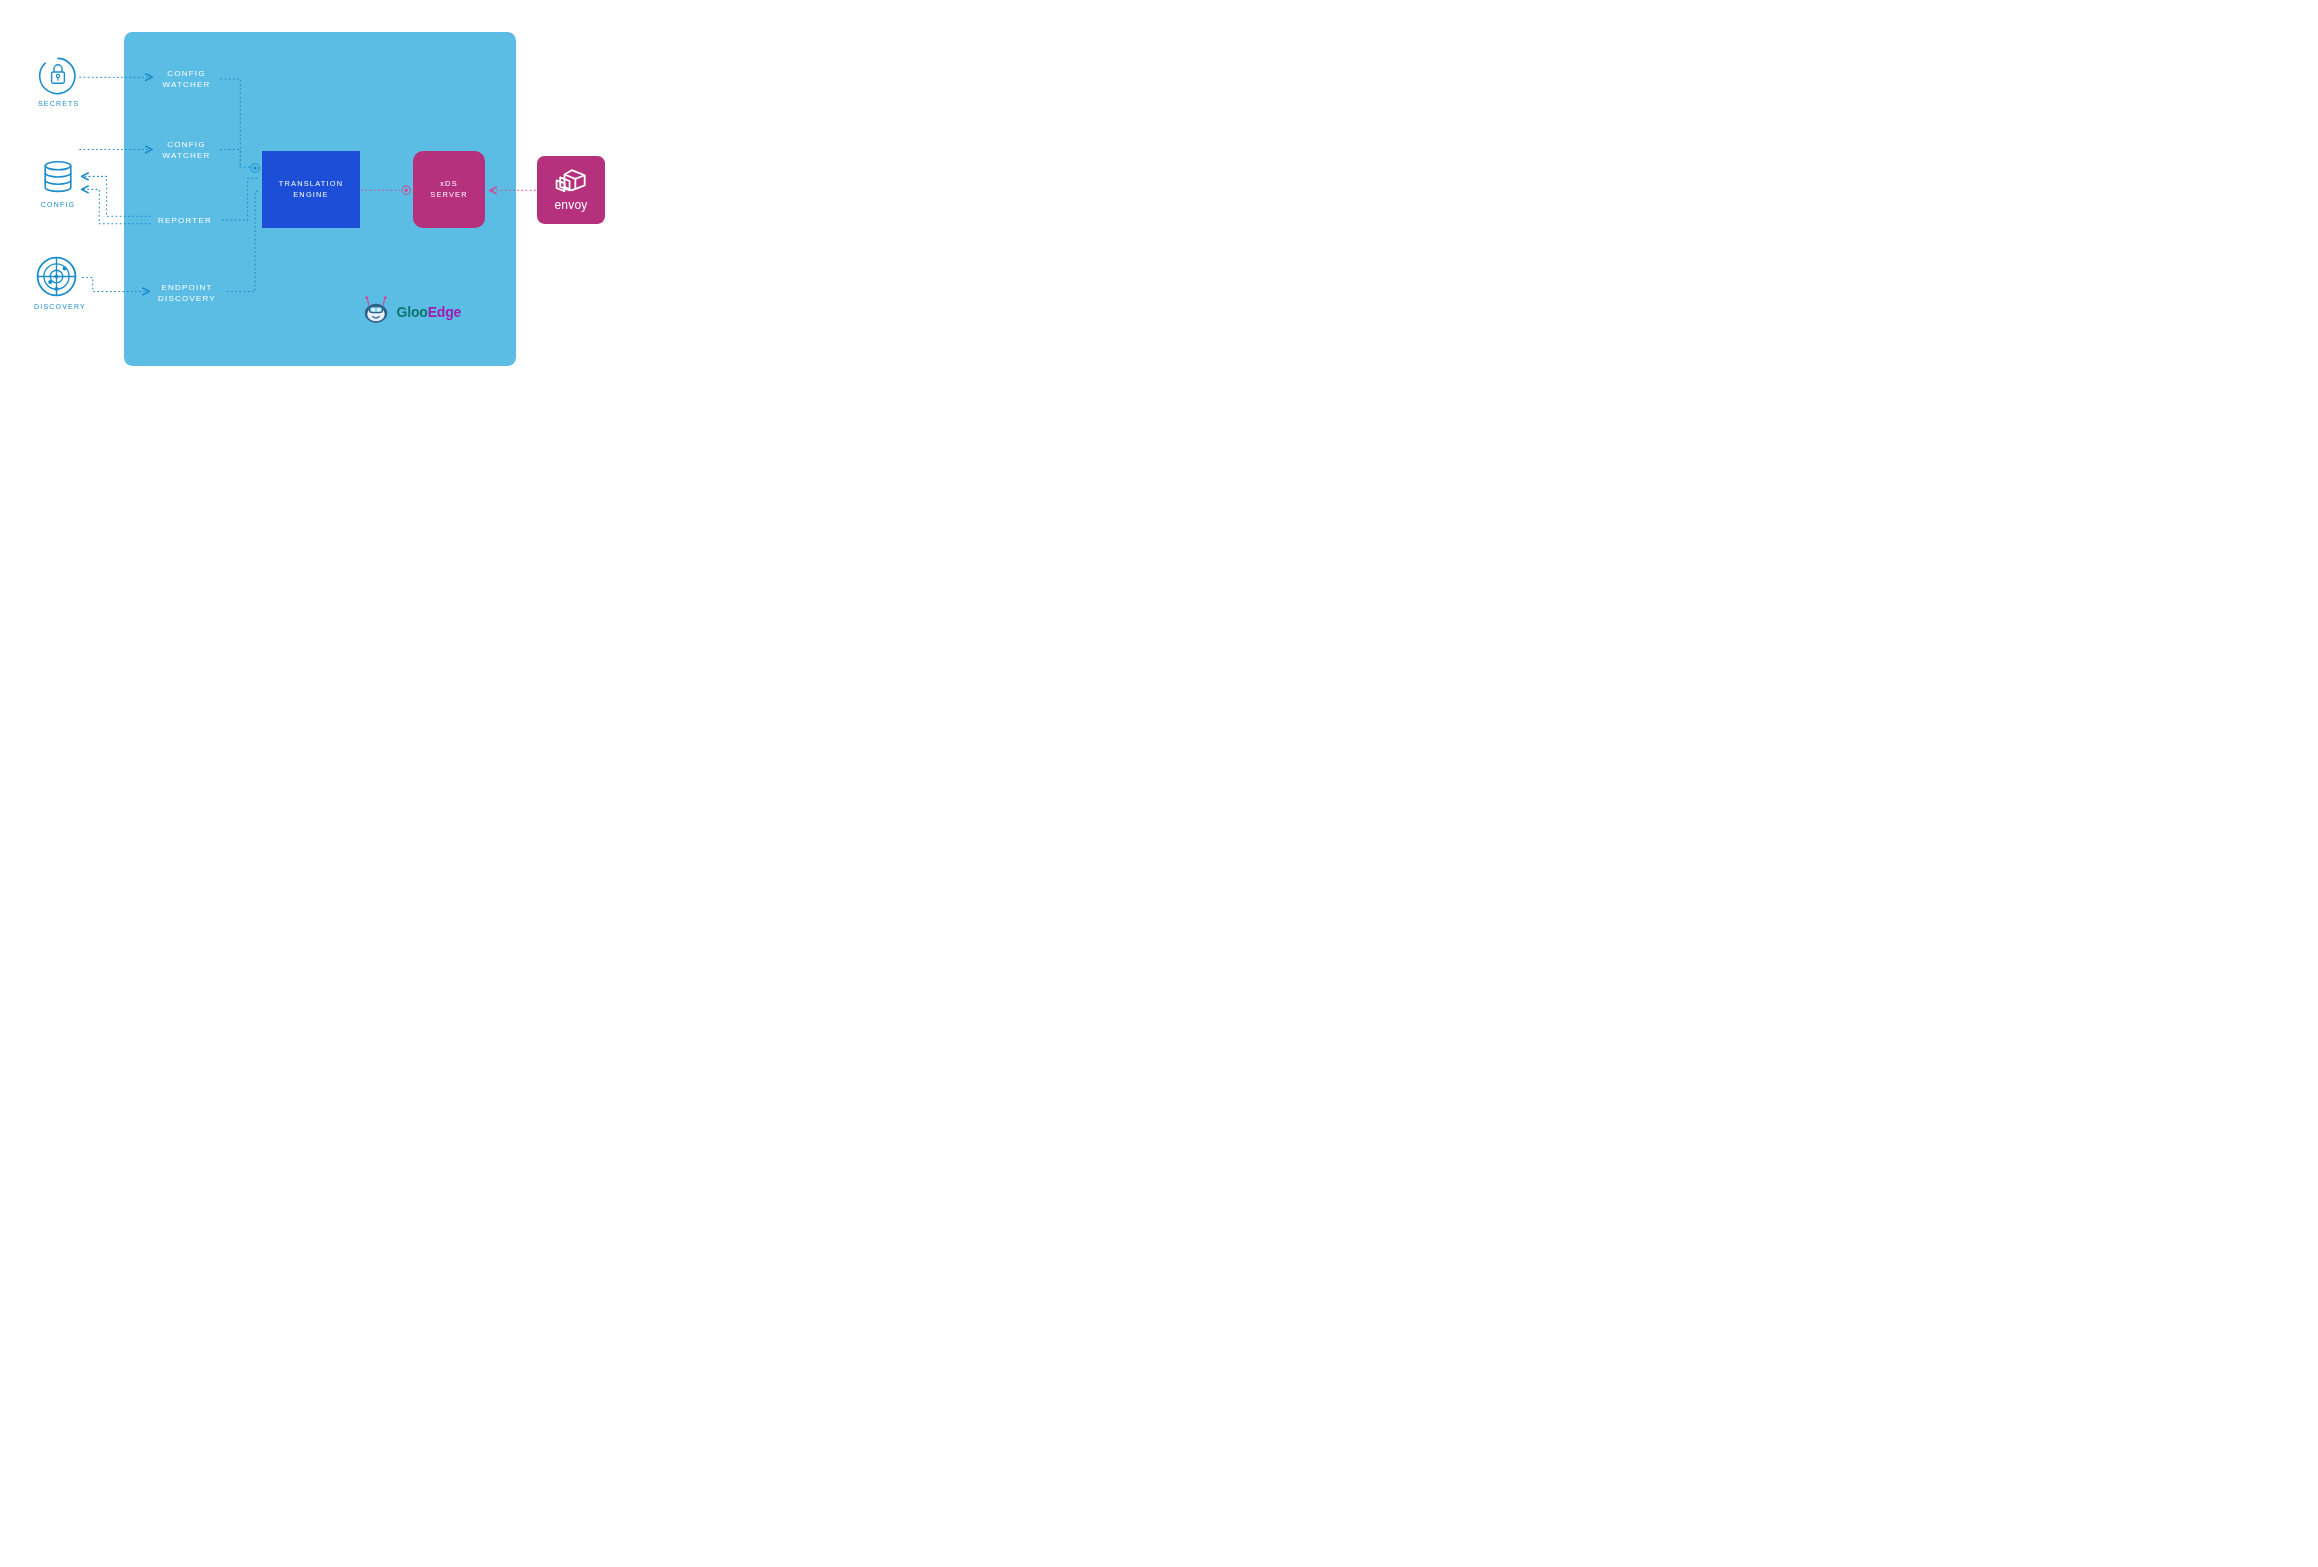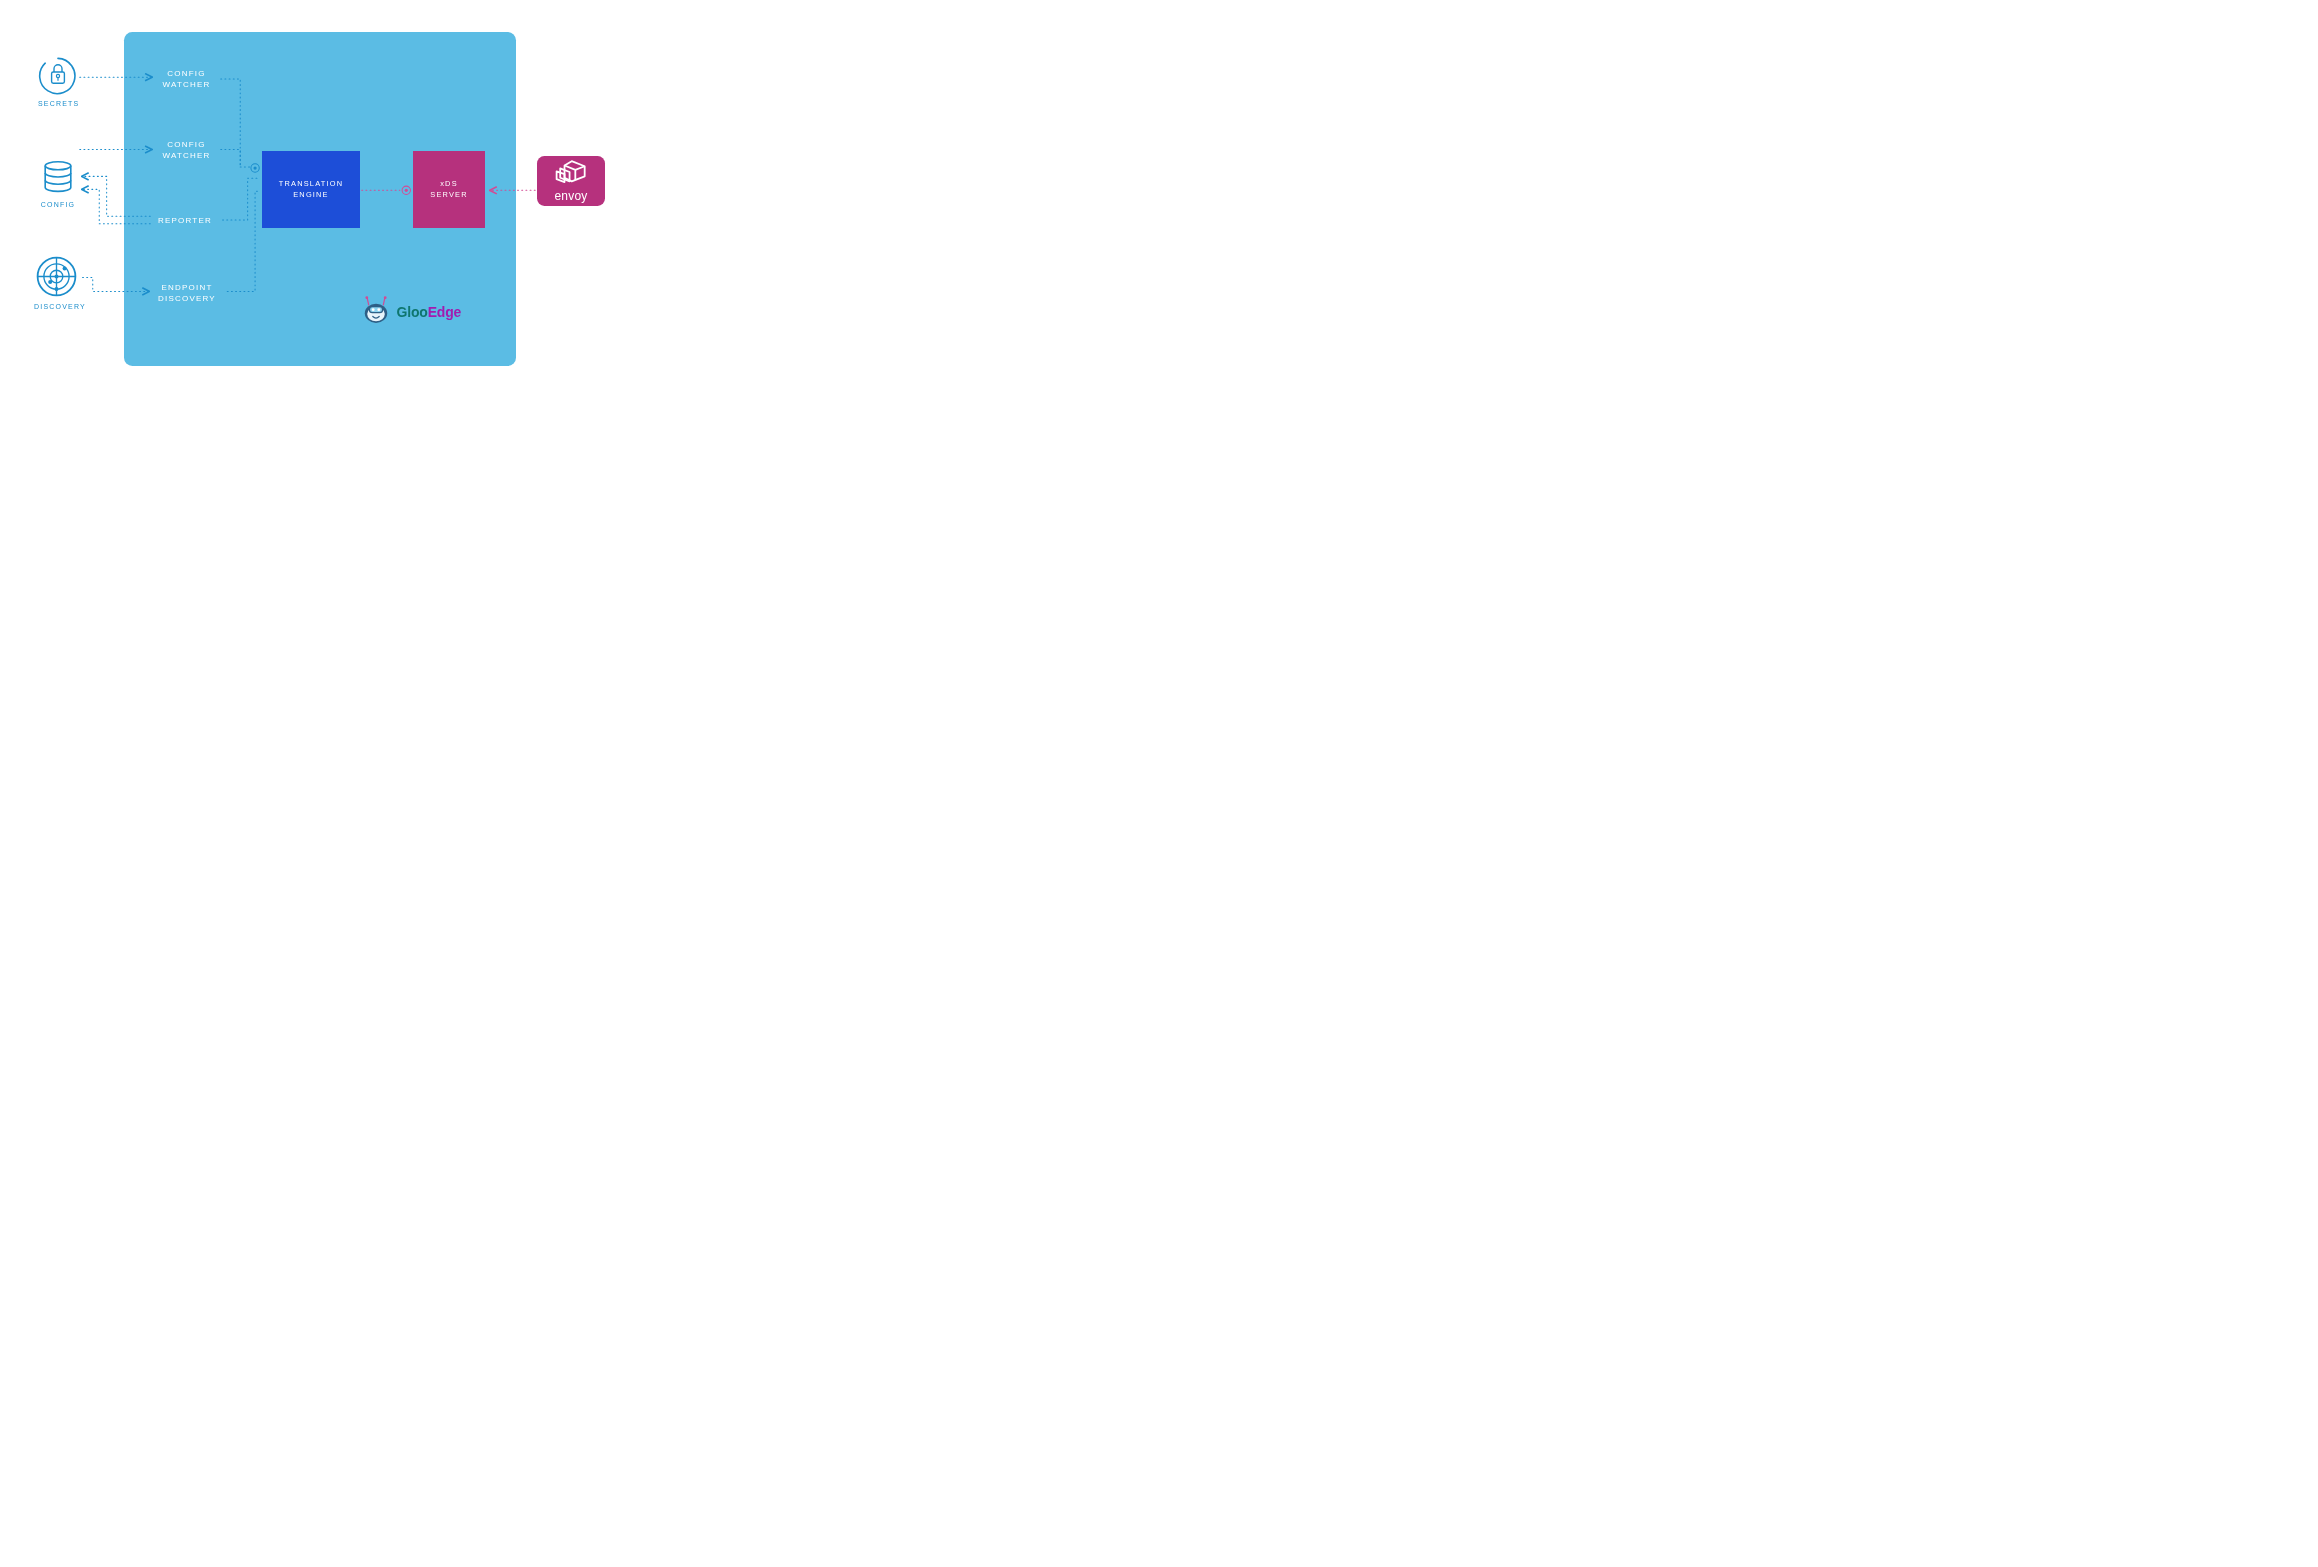--- a/index.html
+++ b/index.html
@@ -186,28 +186,28 @@
     <span>DISCOVERY</span>
   </div>
 
   <div class="trans-box" style="left:262px; top:151px; width:98px; height:77px;">
     <div>
       <span>TRANSLATION</span><br>
       <span>ENGINE</span>
     </div>
   </div>
 
-  <div class="xds-box" style="left:413px; top:151px; width:72px; height:77px;">
+  <div class="xds-box" style="left:413px; top:151px; width:72px; height:77px;border-radius:10px;">
     <div>
       <span>xDS</span><br>
       <span>SERVER</span>
     </div>
   </div>
 
-  <div class="envoy-box" style="left:537px; top:156px; width:68px; height:50px;">
+  <div class="envoy-box" style="left:537px; top:156px; width:68px; height:68px;">
     <div>
       <svg width="36" height="26" viewBox="0 0 100 72">
         <g fill="none" stroke="#ffffff" stroke-width="5" stroke-linejoin="round">
           <path d="M 52 6 L 88 20 L 88 48 L 52 62 L 32 52 L 32 18 Z"></path>
           <path d="M 32 18 L 62 30 L 62 58"></path>
           <path d="M 62 30 L 88 20"></path>
           <path d="M 20 26 L 46 36 L 46 62 L 20 52 Z"></path>
           <path d="M 10 34 L 32 42 L 32 64 L 10 56 Z"></path>
         </g>
       </svg>

